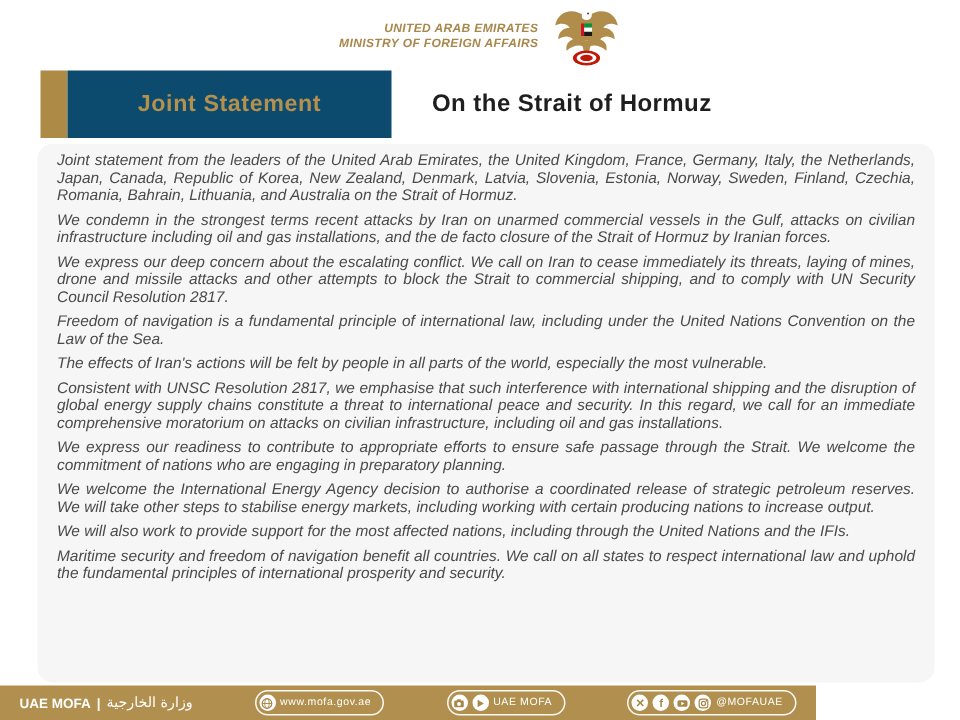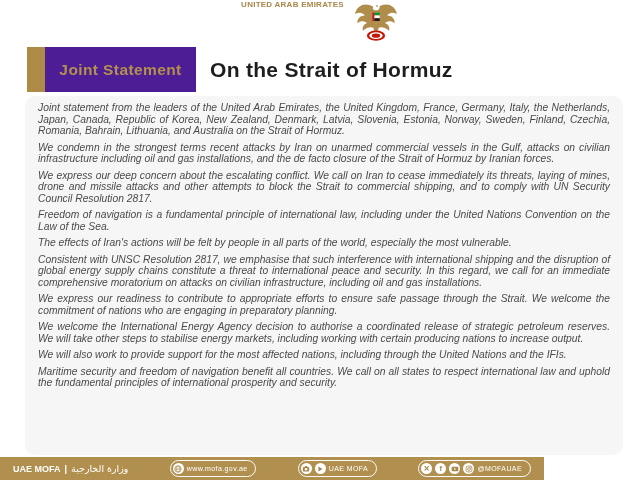--- a/index.html
+++ b/index.html
@@ -3,42 +3,42 @@
 <meta charset="utf-8">
 <style>
   html,body{margin:0;padding:0;}
   body{
     width:640px;height:480px;background:#ffffff;position:relative;overflow:hidden;
     font-family:"Liberation Sans", sans-serif;
   }
   
   .header{
     position:absolute;top:0;left:0;width:640px;height:47px;
-    display:flex;align-items:flex-start;justify-content:center;gap:9px;
+    display:flex;align-items:center;justify-content:center;gap:9px;font-style:italic;
   }
   .org-en{
     text-align:right;color:#A8874B;font-weight:bold;font-size:8px;
     line-height:9.5px;letter-spacing:.25px;
   }
   .org-ar{
     direction:rtl;text-align:right;color:#B49353;font-size:8.5px;line-height:11.5px;
     font-family:"DejaVu Sans", sans-serif;
   }
   .emblem{width:46px;height:42px;flex:0 0 auto;}
   
   .title-row{position:absolute;top:47px;left:27px;height:45px;display:flex;}
   .gold-bar{width:18px;height:45px;background:#AD8A46;}
   .label-box{
-    width:151px;height:45px;background:#4c1d95;
+    width:216px;height:45px;background:#0c4a6e;
     display:flex;align-items:center;justify-content:center;
   }
   .label-text{color:#B3904E;font-weight:bold;font-size:15.5px;letter-spacing:.4px;}
   .subject{
-    display:flex;align-items:center;padding-left:14px;
-    color:#1E1E1E;font-weight:bold;font-size:21px;letter-spacing:.3px;white-space:nowrap;
+    display:flex;align-items:center;padding-left:27px;
+    color:#1E1E1E;font-weight:bold;font-size:16px;letter-spacing:.3px;white-space:nowrap;
   }
   
   .card{
     position:absolute;top:96px;left:25px;width:572px;height:347px;
     padding:6px 13px;background:#F6F6F6;border-radius:10px;overflow:hidden;font-style:italic;
   }
   .card p{
     margin:0 0 5px 0;font-size:10.3px;line-height:11.5px;color:#4A4A4A;
     text-align:justify;
   }
@@ -62,20 +62,21 @@
     font-size:7.5px;font-weight:bold;flex:0 0 auto;line-height:1;
   }
   .dot svg{display:block;}
 </style>
 </head>
 <body>
 
 <div class="header">
   <div class="org-en">
     <div>UNITED ARAB EMIRATES</div>
+    <div>MINISTRY OF FOREIGN AFFAIRS</div>
   </div>
 
   <svg class="emblem" viewBox="0 0 66 60" aria-hidden="true">
     <path fill="#B08D4B" d="M33 12 C20 2 6 6 3 20 C9 17 14 18 17 22 C10 22 6 27 6 33 C12 29 17 30 20 33 C15 35 13 39 14 44 C20 39 26 38 30 40 L33 30 Z"></path>
     <path fill="#B08D4B" d="M33 12 C46 2 60 6 63 20 C57 17 52 18 49 22 C56 22 60 27 60 33 C54 29 49 30 46 33 C51 35 53 39 52 44 C46 39 40 38 36 40 L33 30 Z"></path>
     <path fill="#B08D4B" d="M29 14 L37 14 L39 34 L27 34 Z"></path>
     <circle cx="33" cy="9.5" r="5.2" fill="#ffffff"></circle>
     <path d="M28.5 8.5 L24.5 10.5 L28.5 12.5 Z" fill="#B08D4B"></path>
     <circle cx="34.5" cy="8.5" r="1" fill="#5a4a28"></circle>
     <rect x="27.8" y="18" width="3" height="12" fill="#CE1126"></rect>

